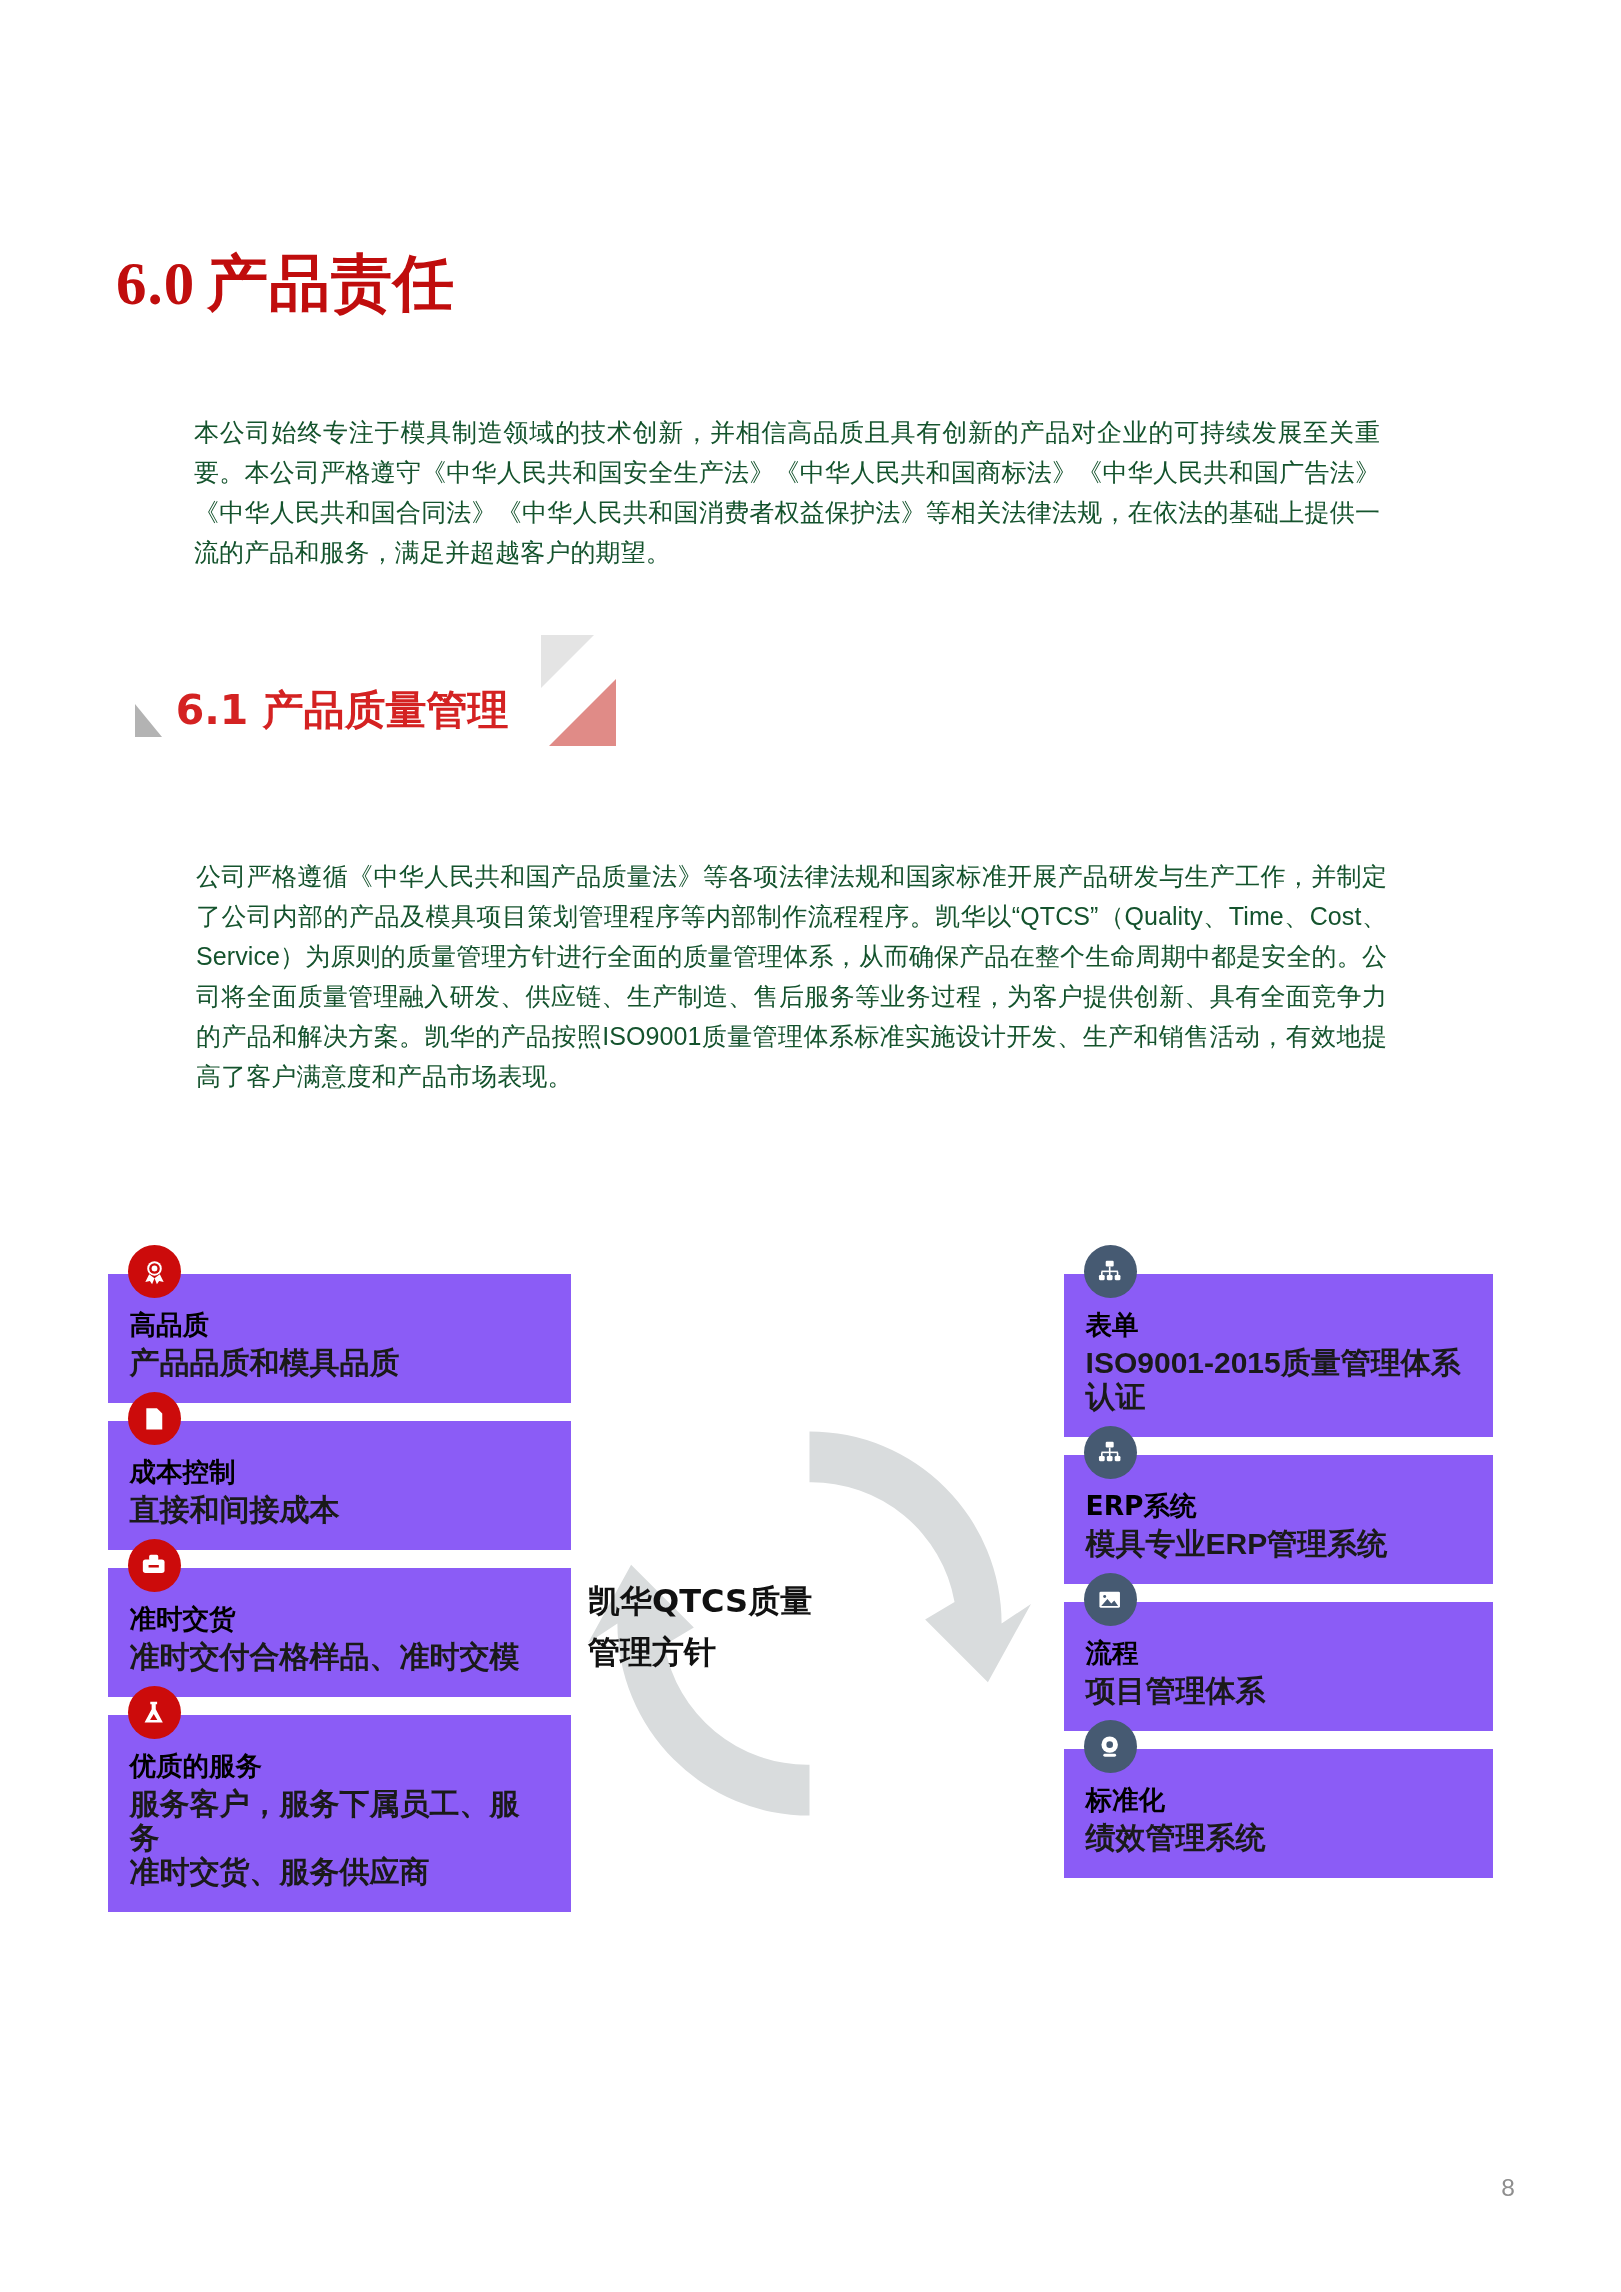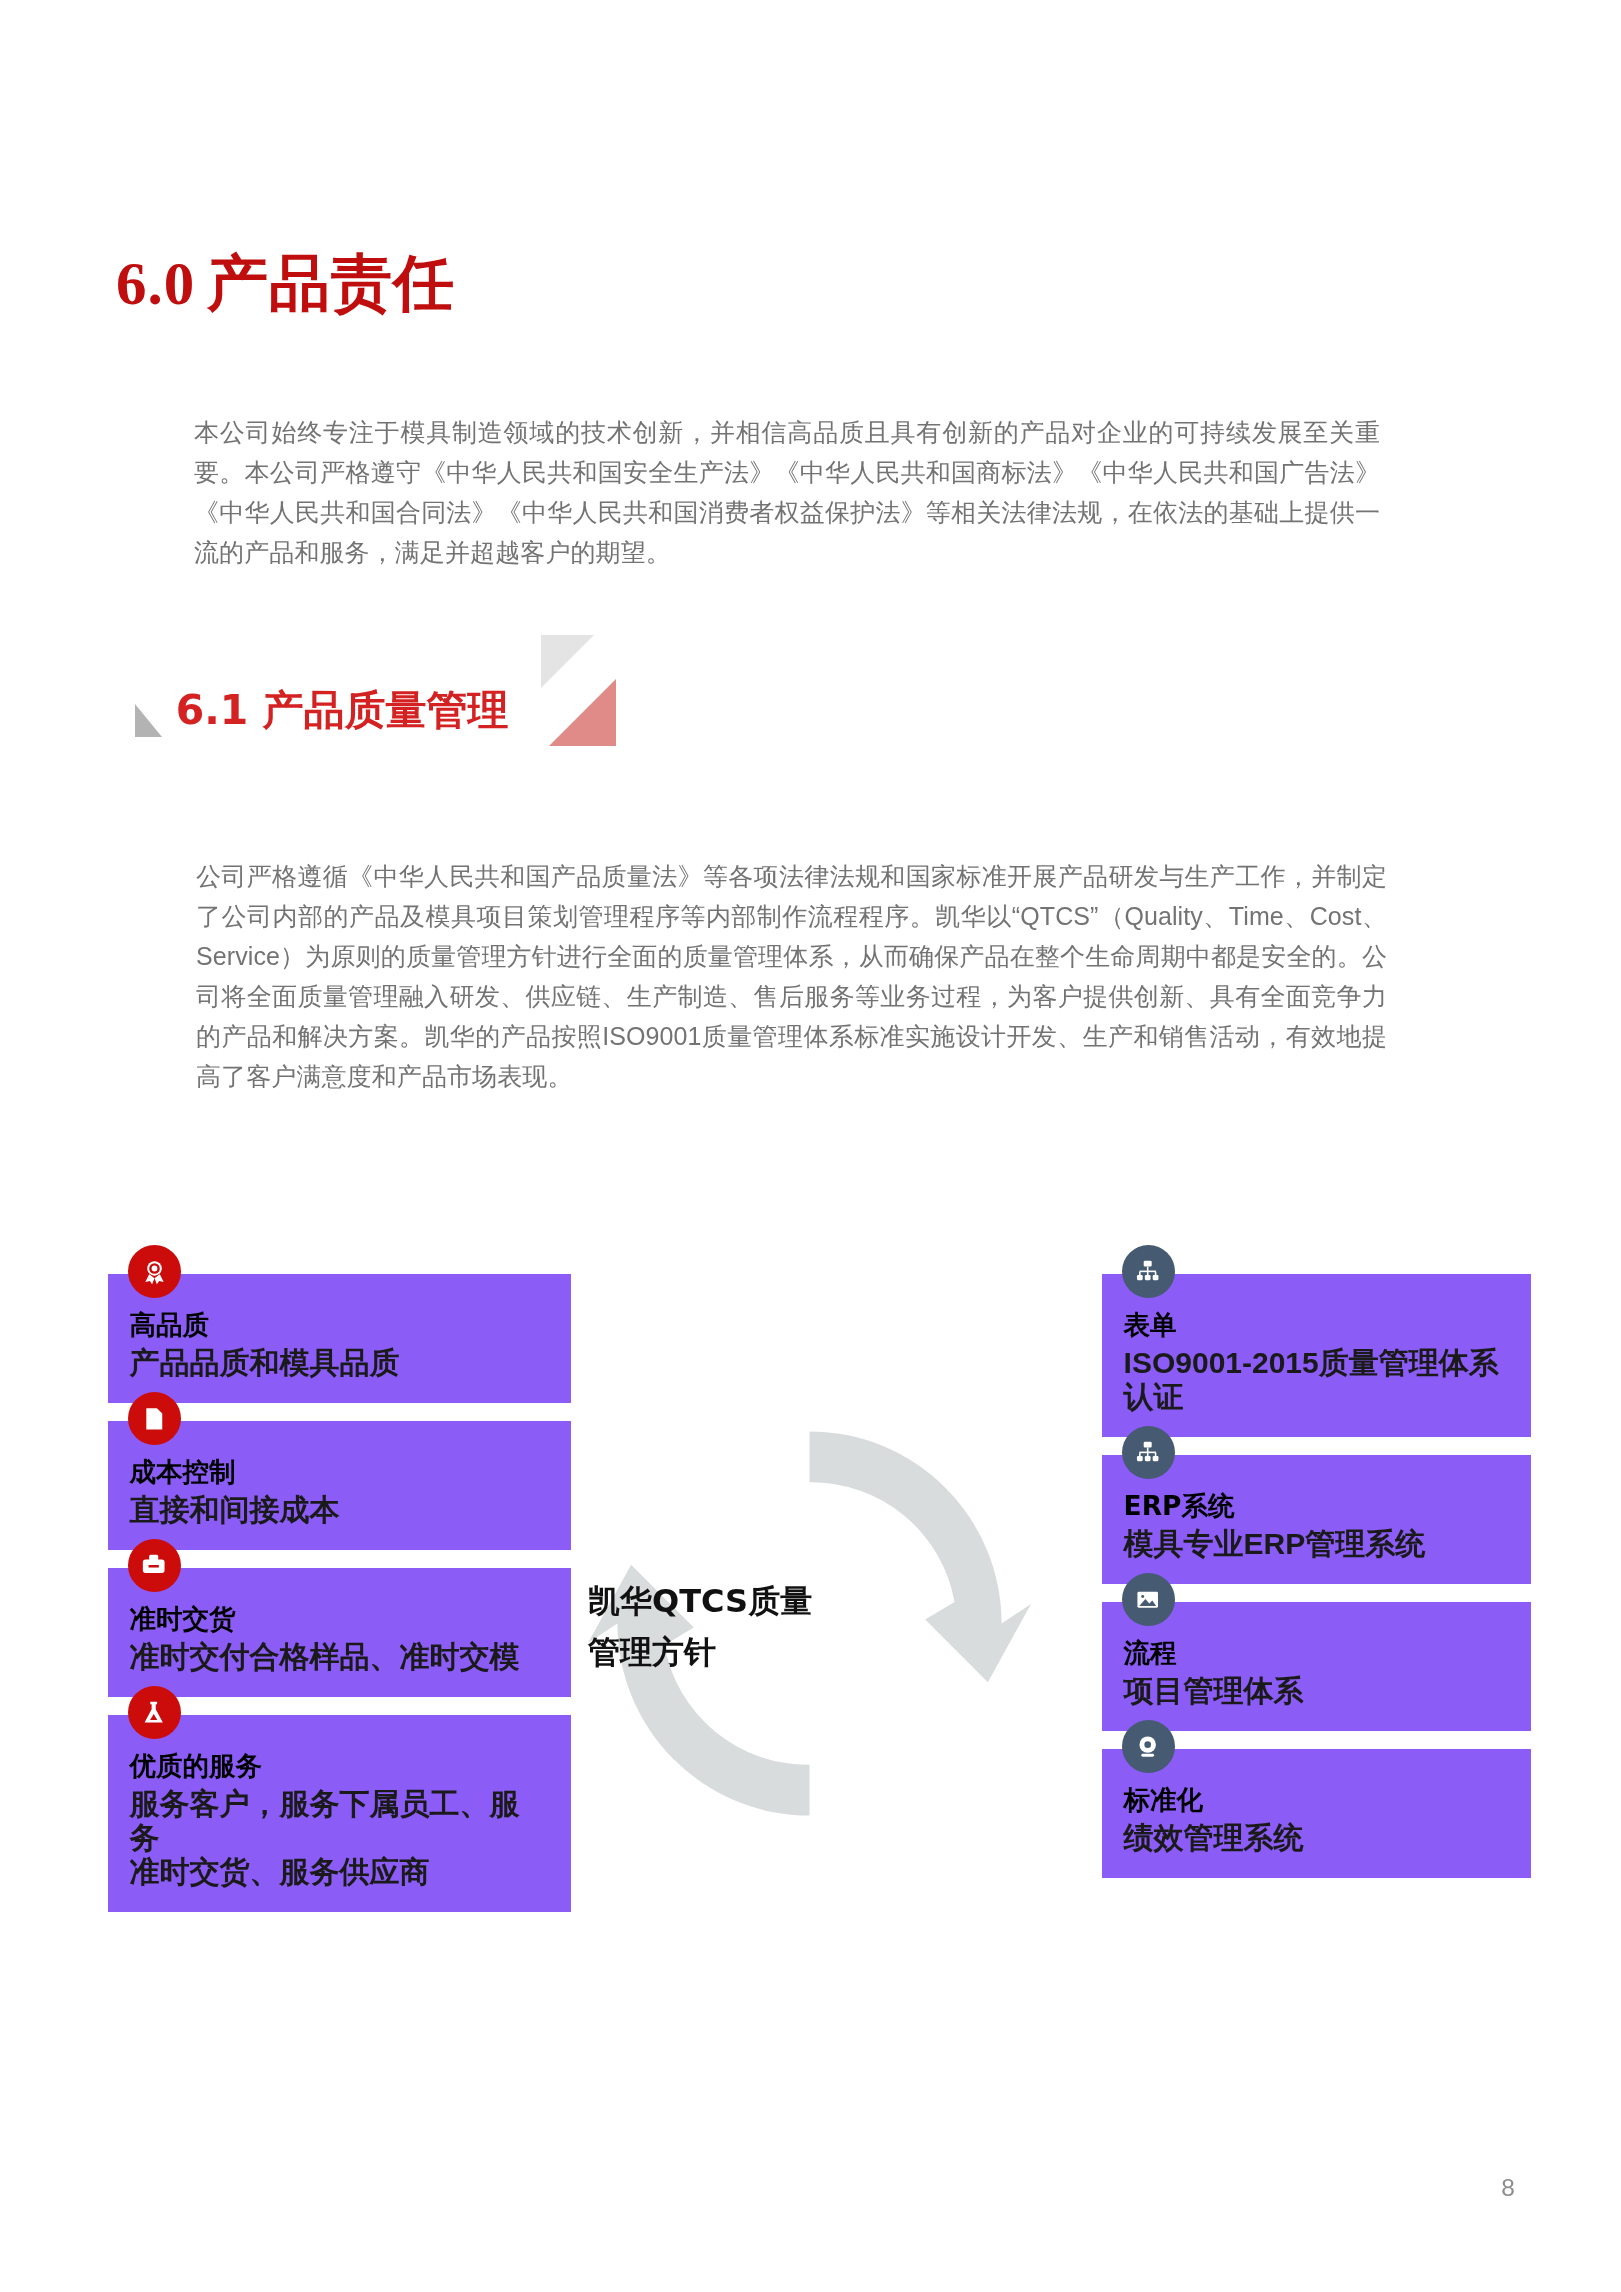--- a/index.html
+++ b/index.html
@@ -42,21 +42,21 @@
     font-weight: 700;
     margin-left: 11.8px;
     text-align: right;
   }
 
   
   .para {
     position: absolute;
     font-size: 25px;
     line-height: 40px;
-    color: #737373;
+    color: #14532d;
     text-align: justify;
     text-justify: inter-ideograph;
     letter-spacing: 0.1px;
   }
   #para-intro {
     left: 194px;
     top: 387px;
     width: 1186px;
   }
   #para-quality {
@@ -113,21 +113,21 @@
     border-right: 67px solid #e08b87;
     border-top: 67px solid transparent;
   }
 
   
   .feature-col {
     position: absolute;
     width: 463px;
   }
   #col-left  { left: 108px; top: 1274px; }
-  #col-right { left: 1074px; top: 1274px; width: 429px; padding-left: 28px; }
+  #col-right { left: 1036px; top: 1274px; width: 429px; padding-left: 28px; }
 
   .feature-item {
     position: relative;
     margin-bottom: 17.6px;
   }
   .feature-card {
     background: #8b5cf6;
     padding: 33px 21.6px 23.5px 21.6px;
     min-height: 80px;
     box-sizing: border-box;

